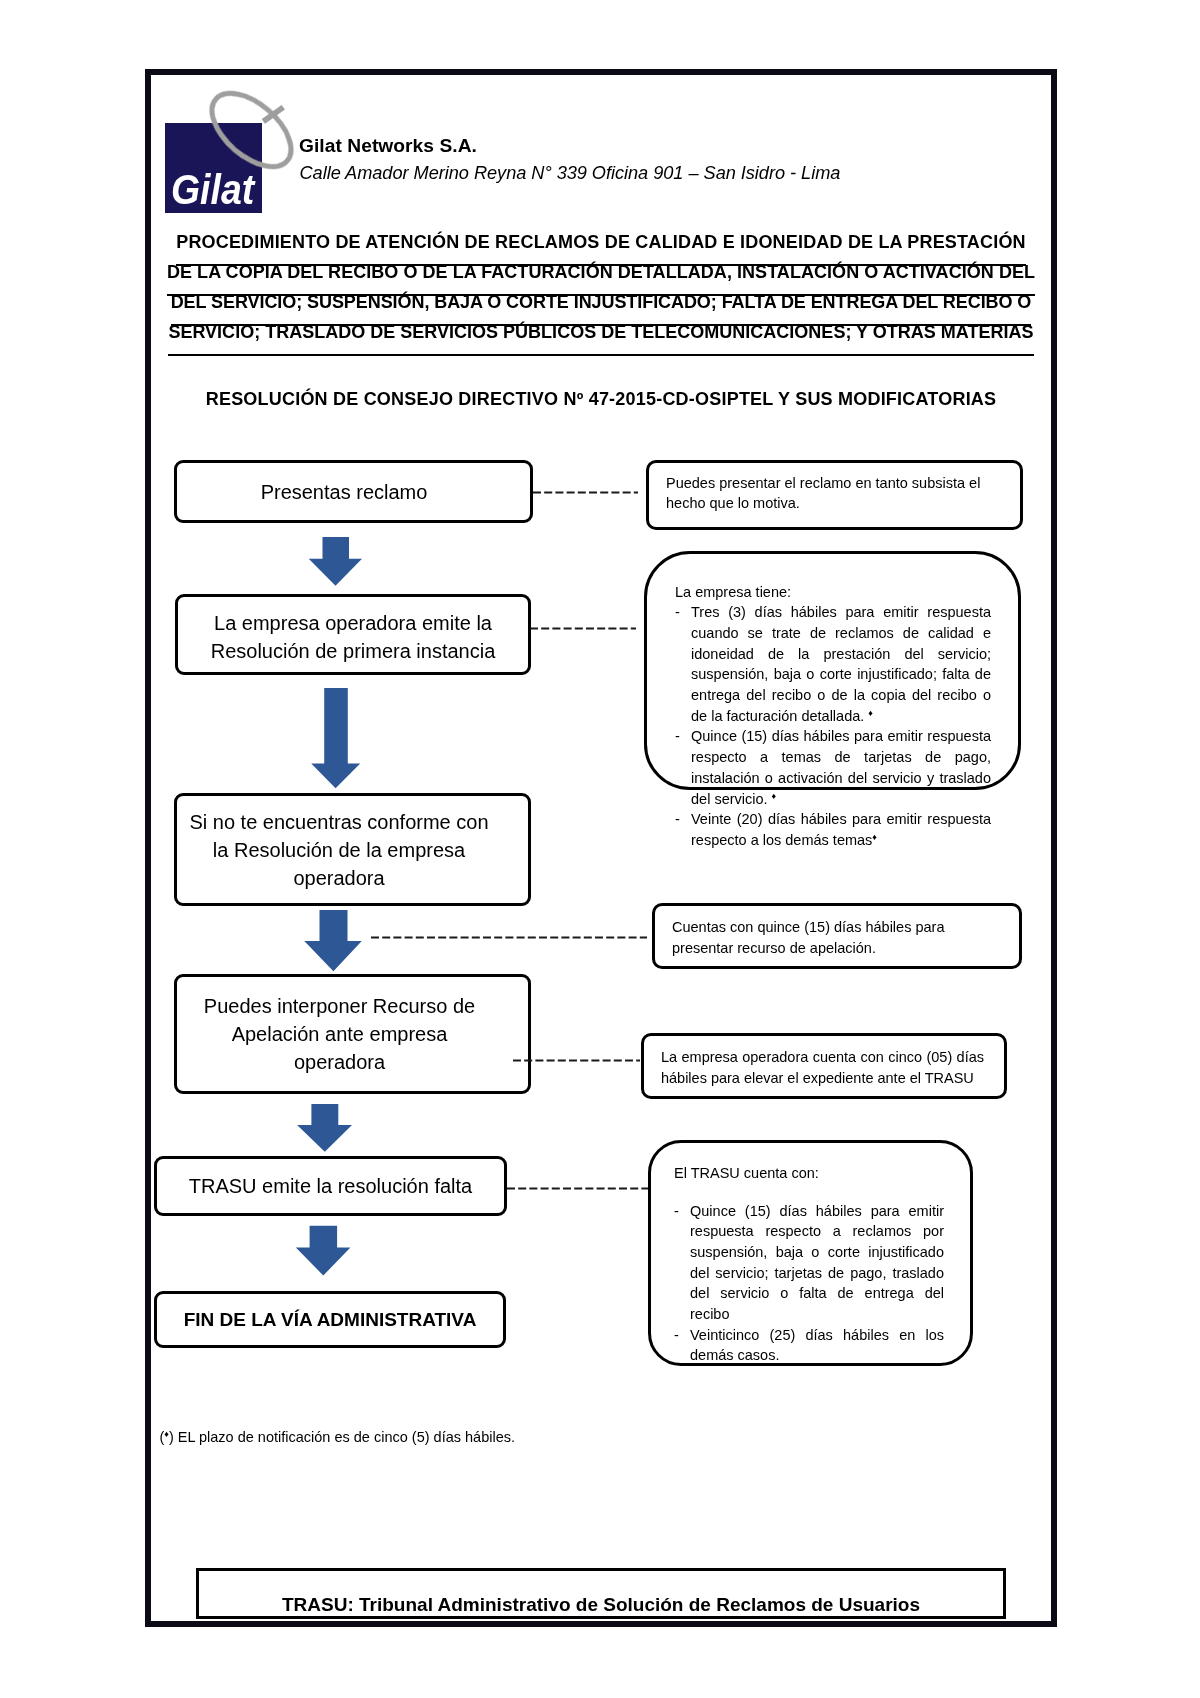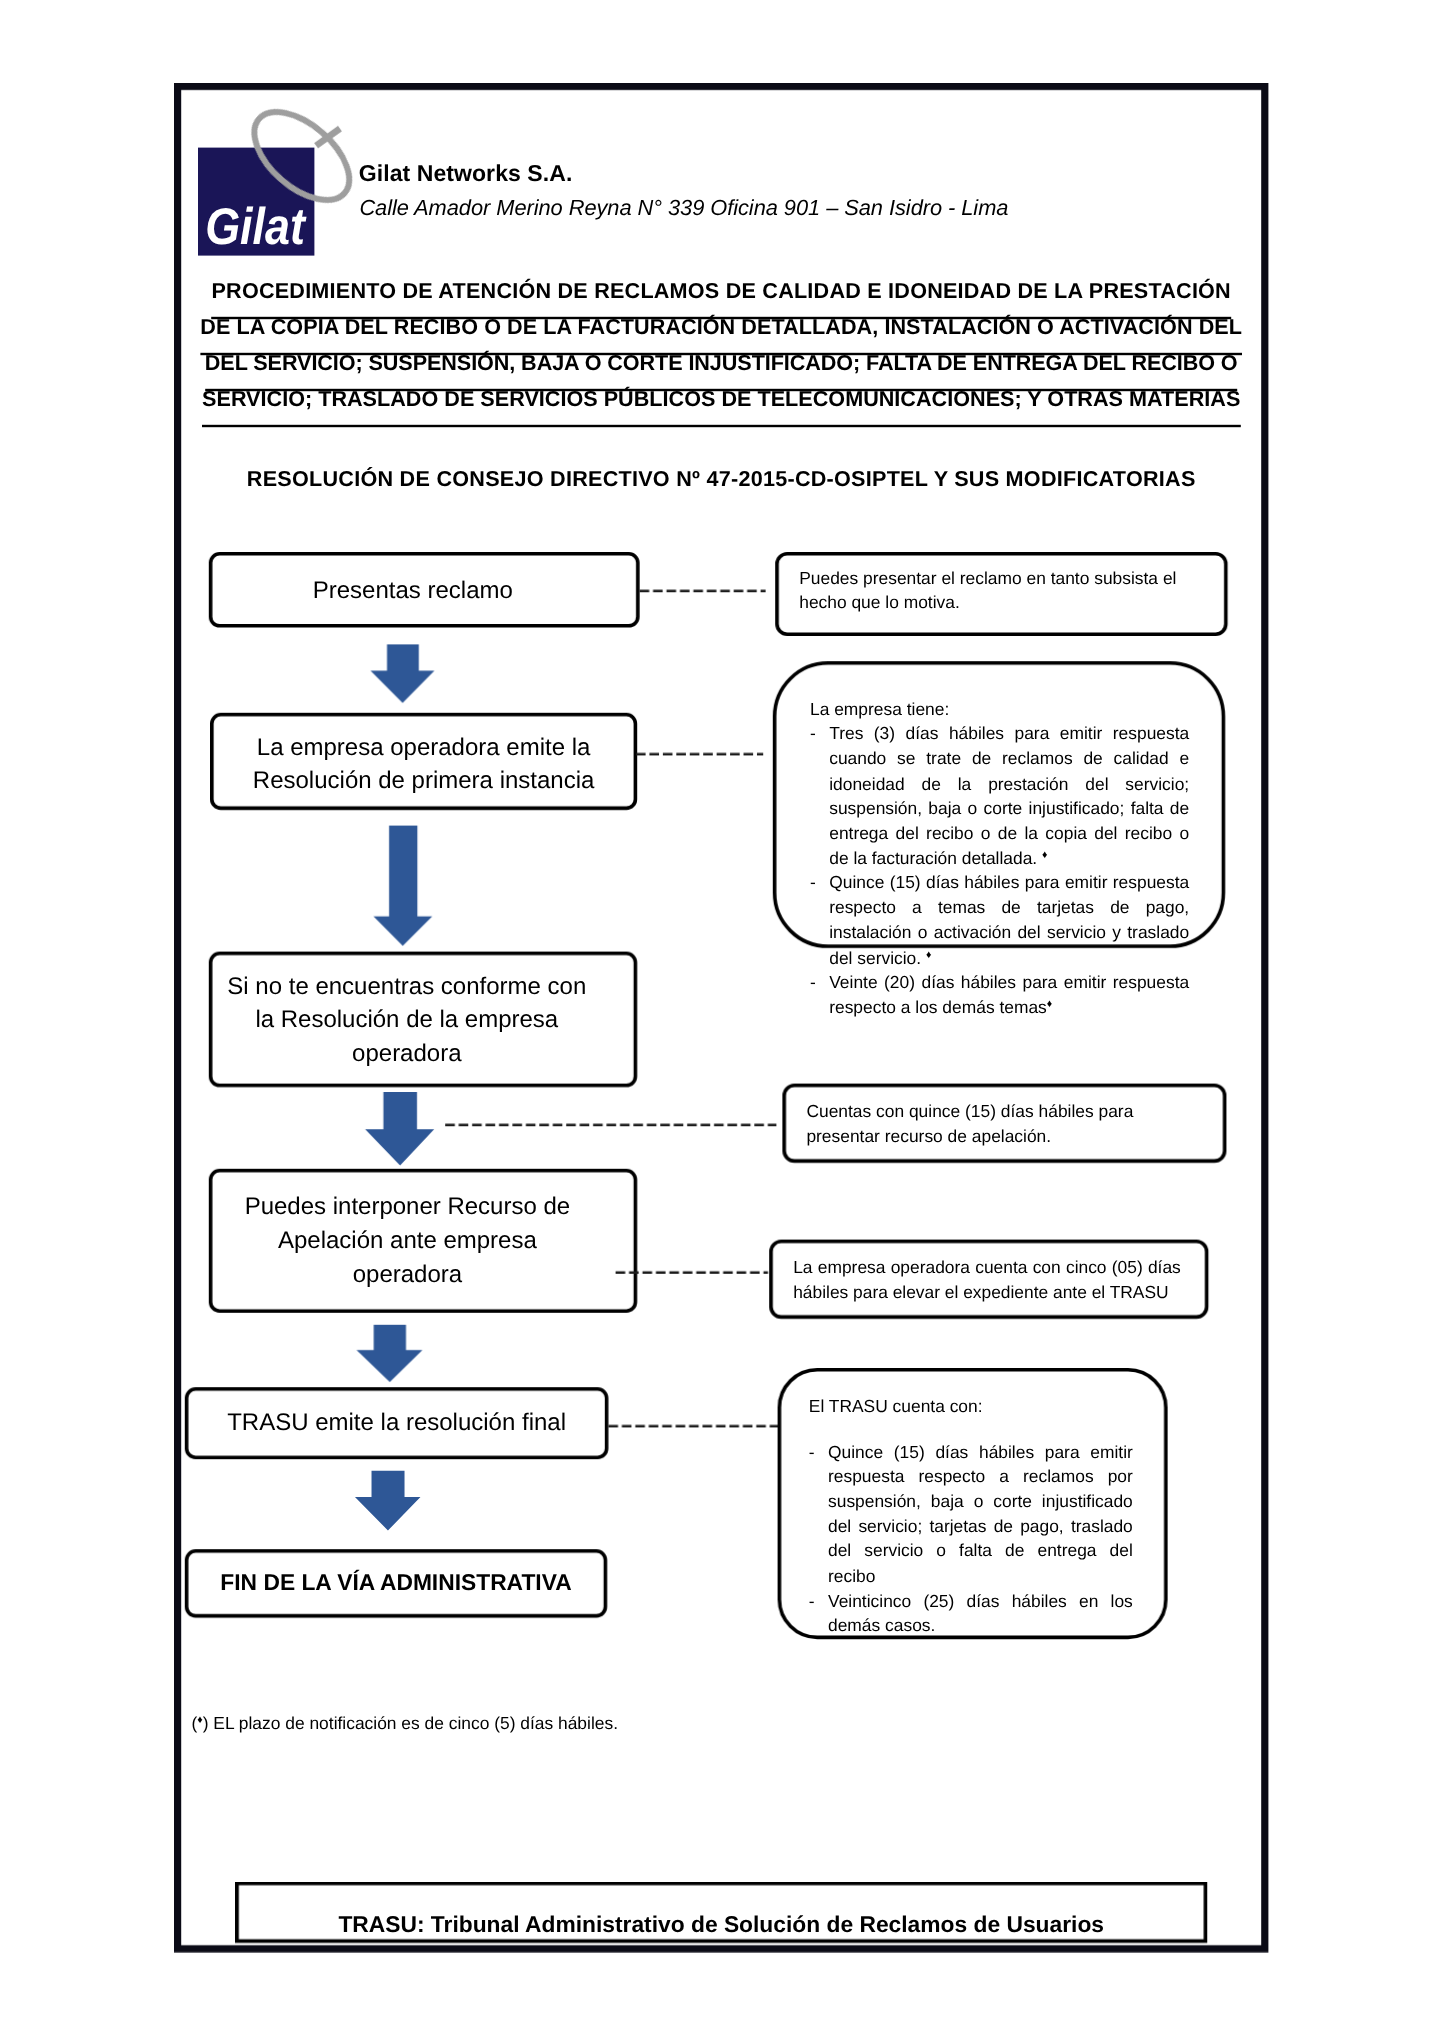--- a/index.html
+++ b/index.html
@@ -108,21 +108,21 @@
 
   <div class="fbox" style="left:174px;top:974px;width:357px;height:120px;padding-right:26px;">
     <div>
       <div>Puedes interponer Recurso de</div>
       <div>Apelación ante empresa</div>
       <div>operadora</div>
     </div>
   </div>
 
   <div class="fbox" style="left:154px;top:1156px;width:353px;height:60px;">
-    <div>TRASU emite la resolución final</div>
+    <div>TRASU emite la resolución falta</div>
   </div>
 
   <div class="fbox bold" style="left:154px;top:1291px;width:352px;height:57px;">
     <div>FIN DE LA VÍA ADMINISTRATIVA</div>
   </div>
 
   <svg class="arrow" style="left:308px;top:537px;width:56px;height:50px;" viewBox="0 0 56 50">
     <path d="M14.5 0 H41 V21.8 H54 L27.5 48.7 L0.75 21.8 H14.5 Z" fill="#2e5796"></path>
   </svg>
   <svg class="arrow" style="left:311px;top:688px;width:51px;height:101px;" viewBox="0 0 51 101">

